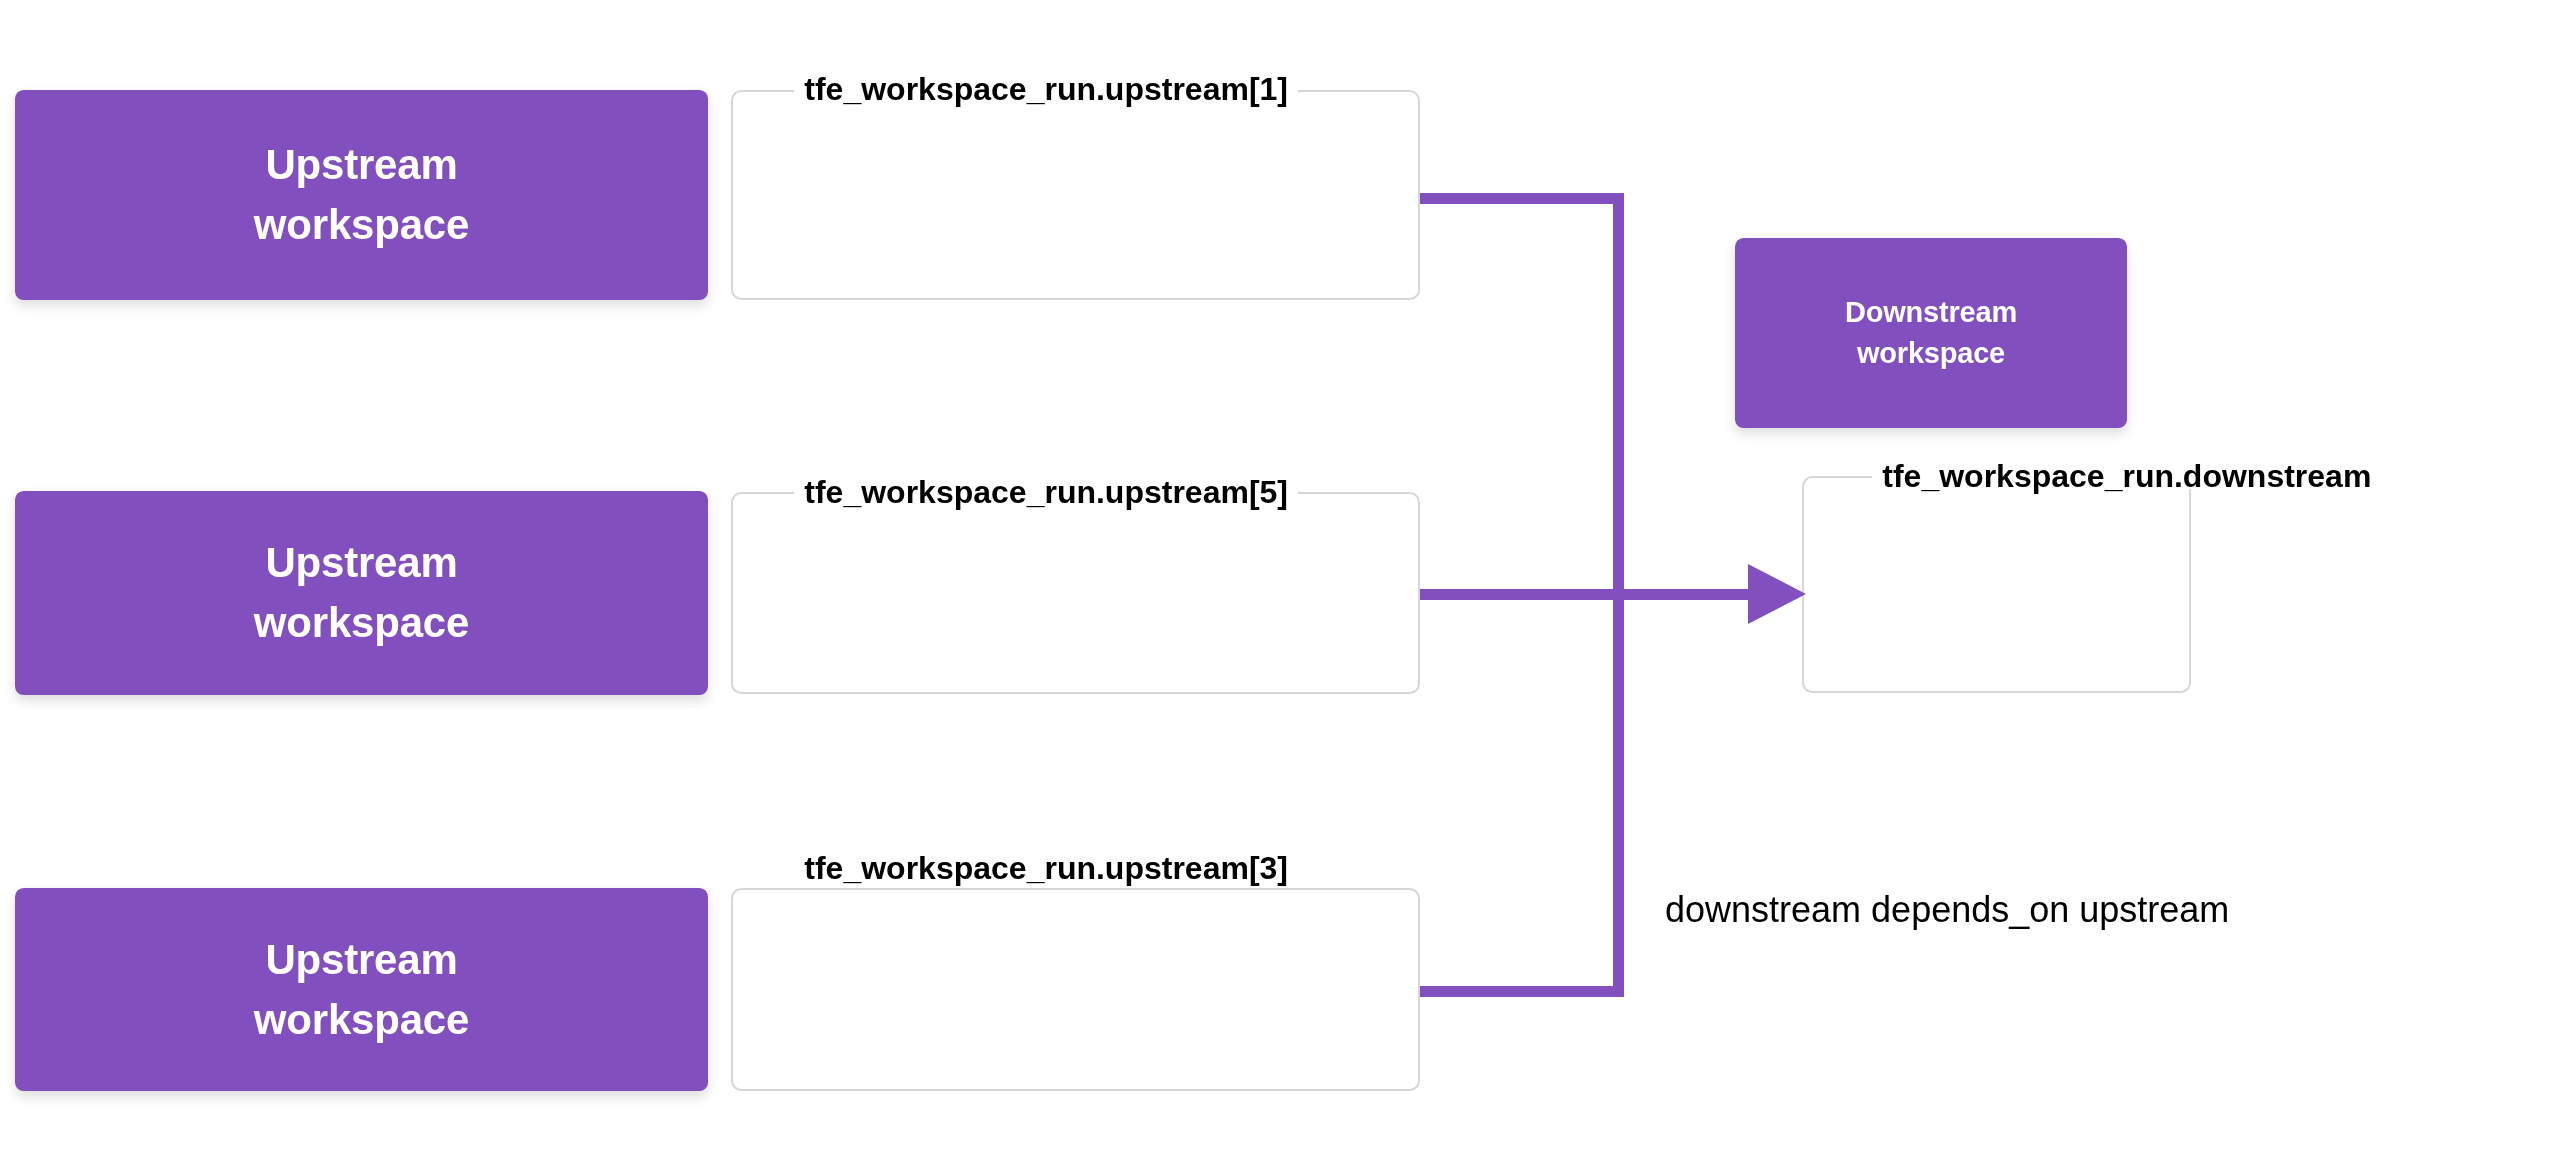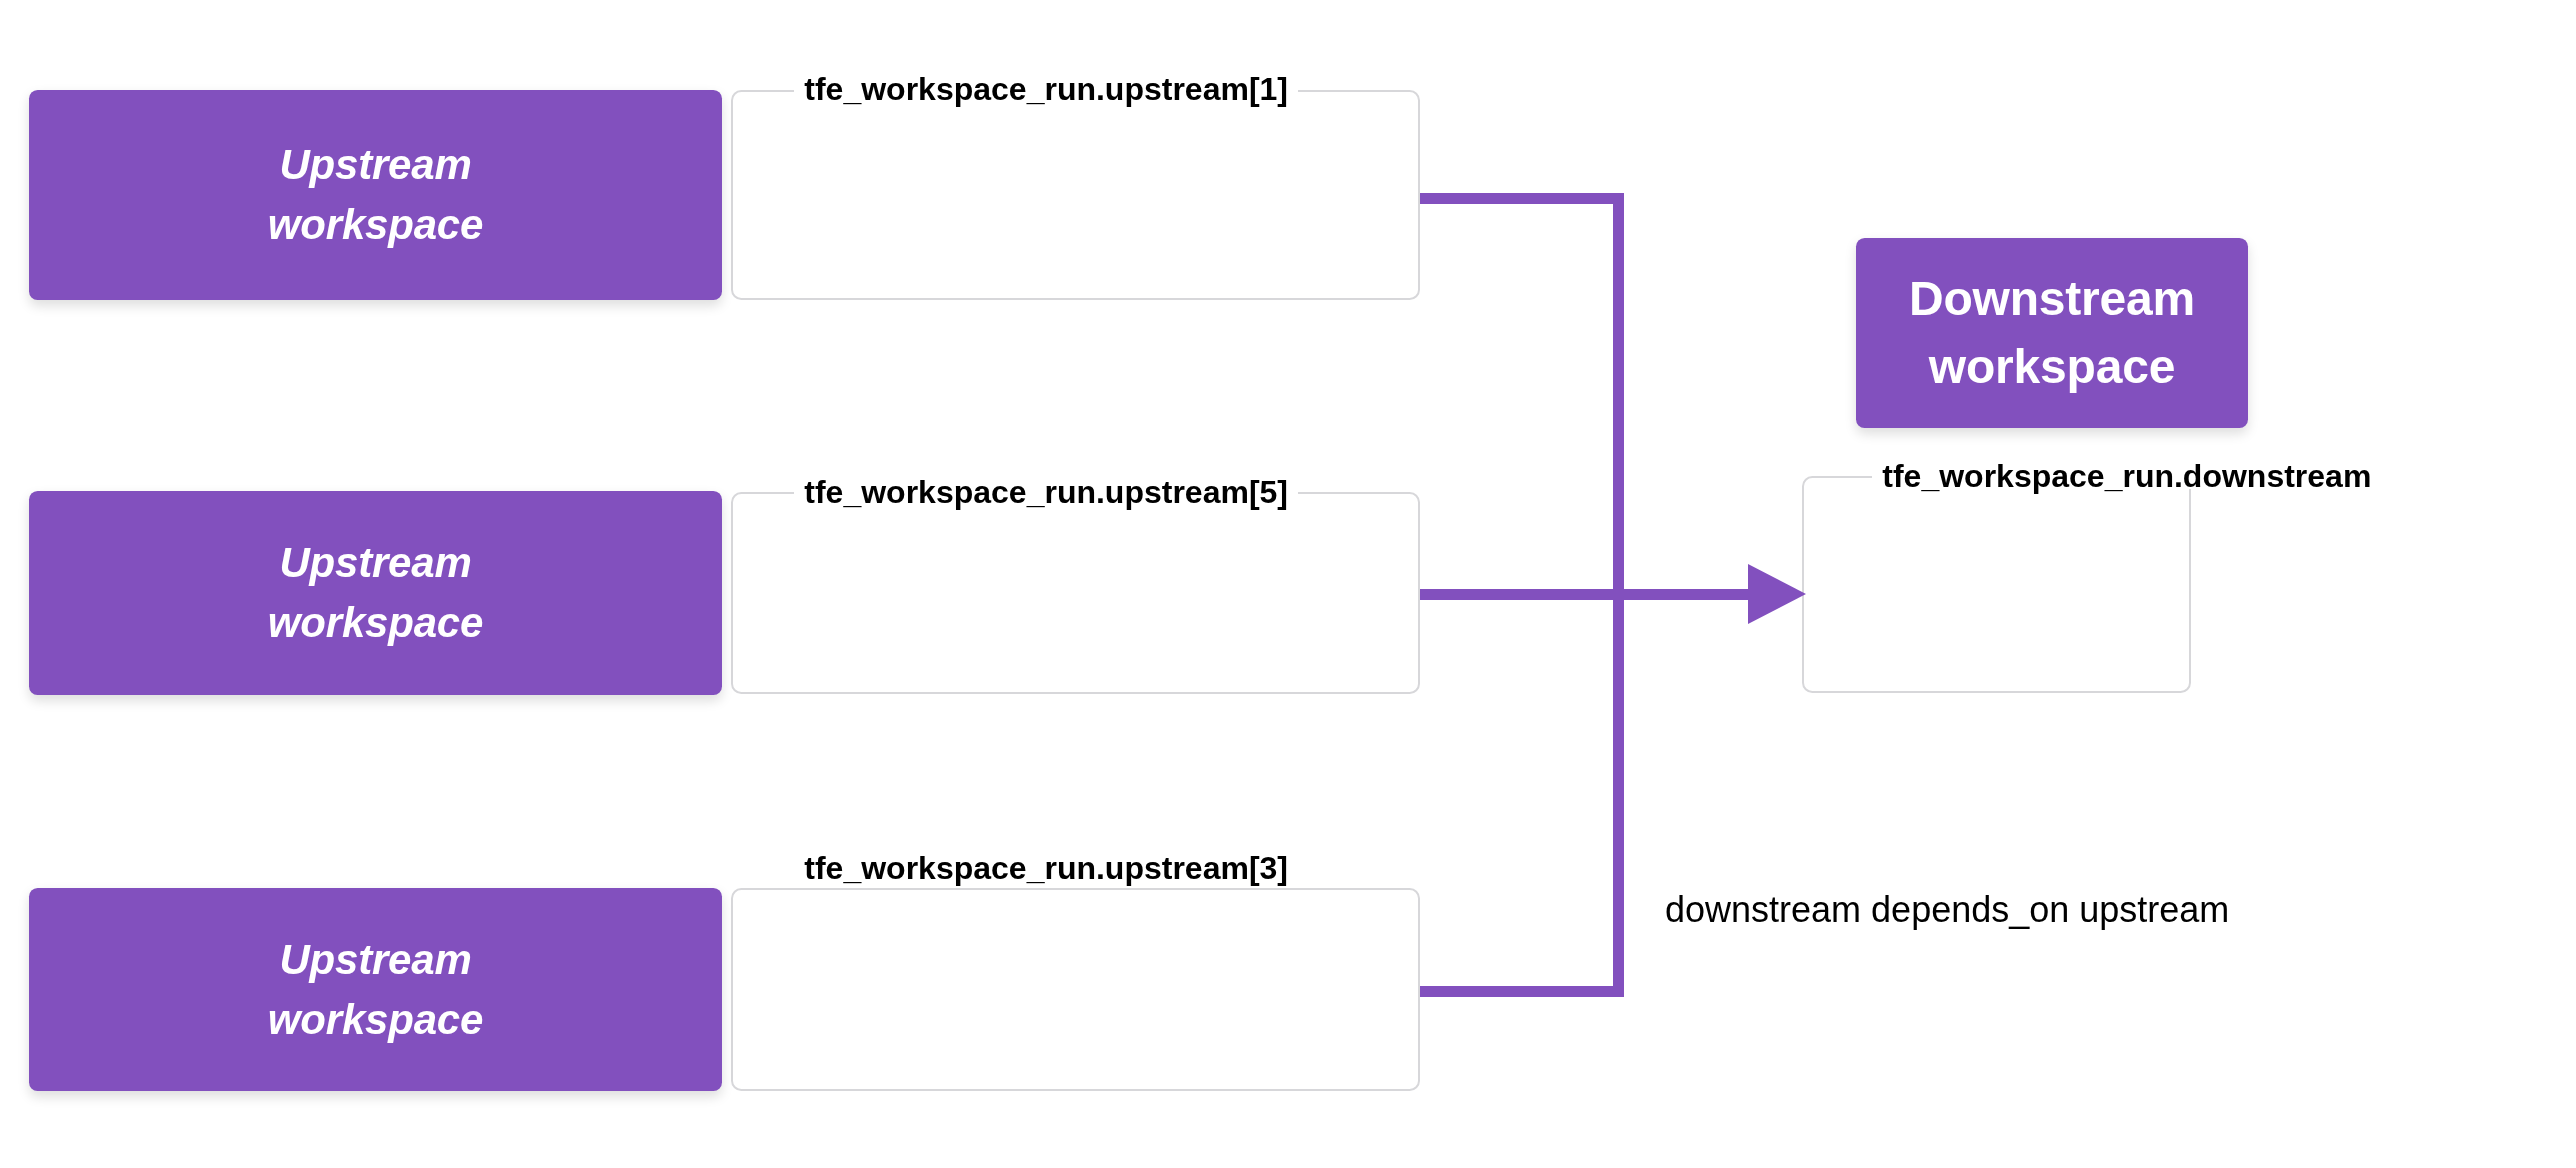--- a/index.html
+++ b/index.html
@@ -31,28 +31,28 @@
     justify-content: center;
     text-align: center;
     font-weight: bold;
     line-height: 1.42;
     letter-spacing: -0.2px;
     box-shadow: 0 5.1px 12px rgba(0,0,0,0.13);
     z-index: 4;
   }
   .ws-card .l1, .ws-card .l2 { display: block; }
 
-  .up-card  { left: 29px;   width: 693px; font-size: 42px; font-style: italic; }
+  .up-card  { left: 15px;   width: 693px; font-size: 42px; }
   .up-card.r1 { top: 90px;  height: 210px; }
   .up-card.r2 { top: 491px;  height: 204px; }
   .up-card.r3 { top: 888px; height: 203px; }
 
   .down-card {
-    left: 1856px; top: 238px; width: 392px; height: 190px;
-    font-size: 48px;
+    left: 1735px; top: 238px; width: 392px; height: 190px;
+    font-size: 29px;
   }
 
   
   .grp {
     position: absolute;
     box-sizing: border-box;
     background: #ffffff;
     border: 2.6px solid #d7d7da;
     border-radius: 10.3px;
     z-index: 2;

